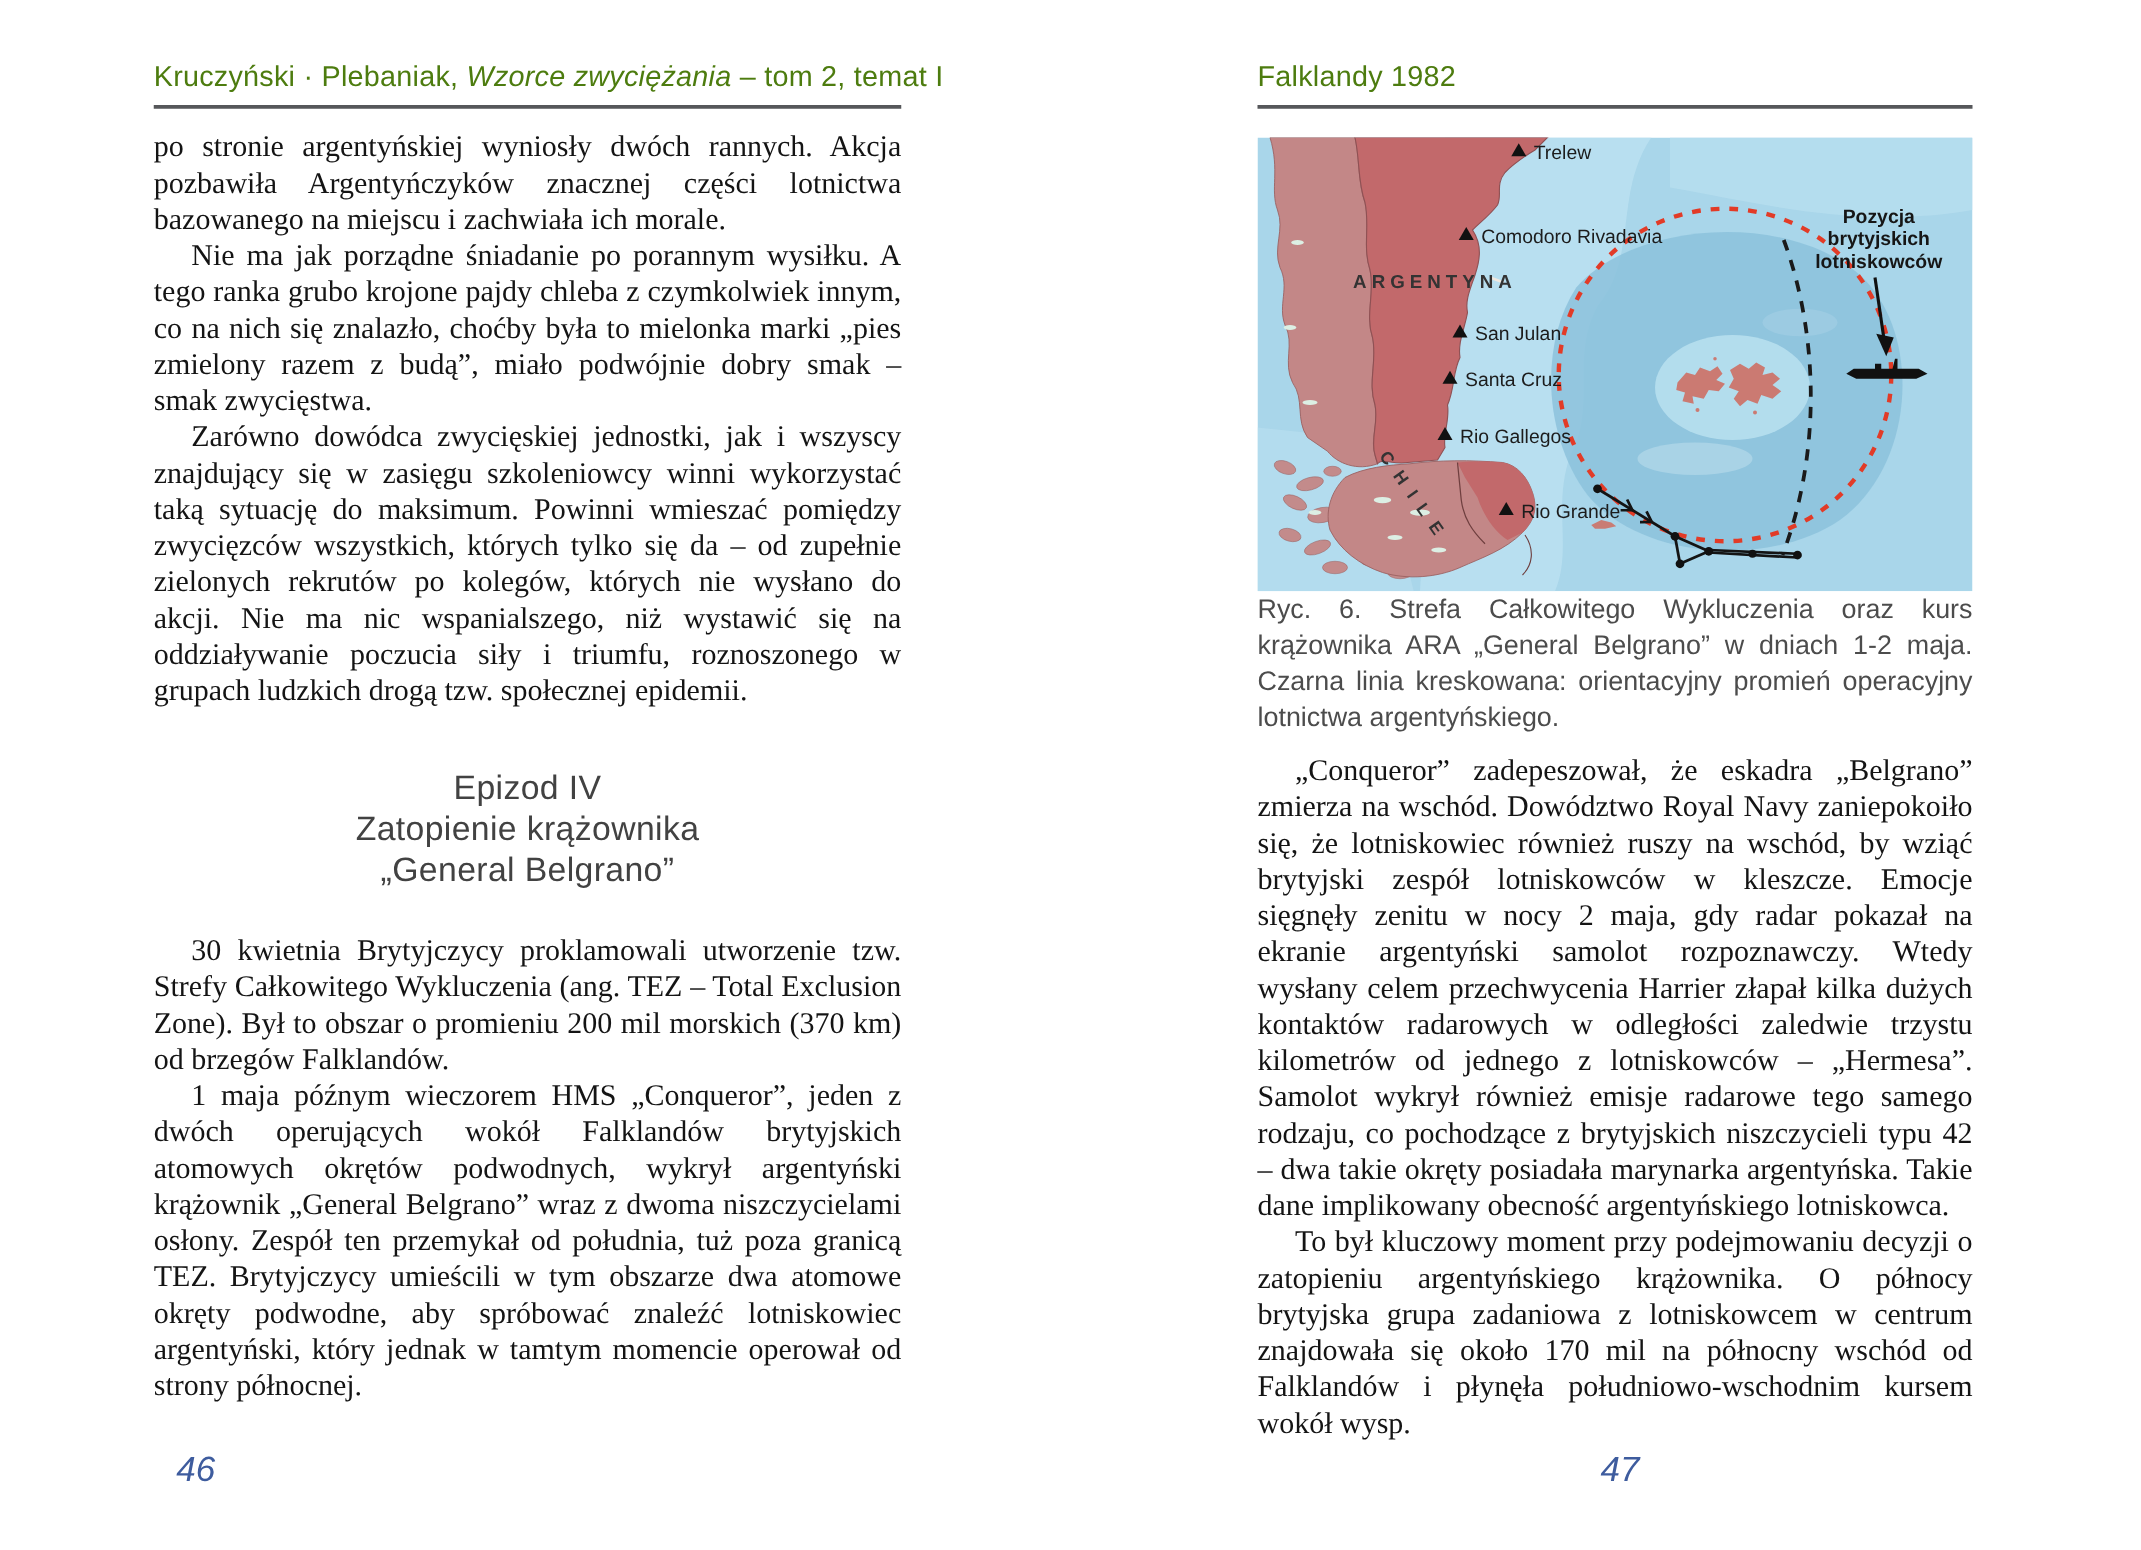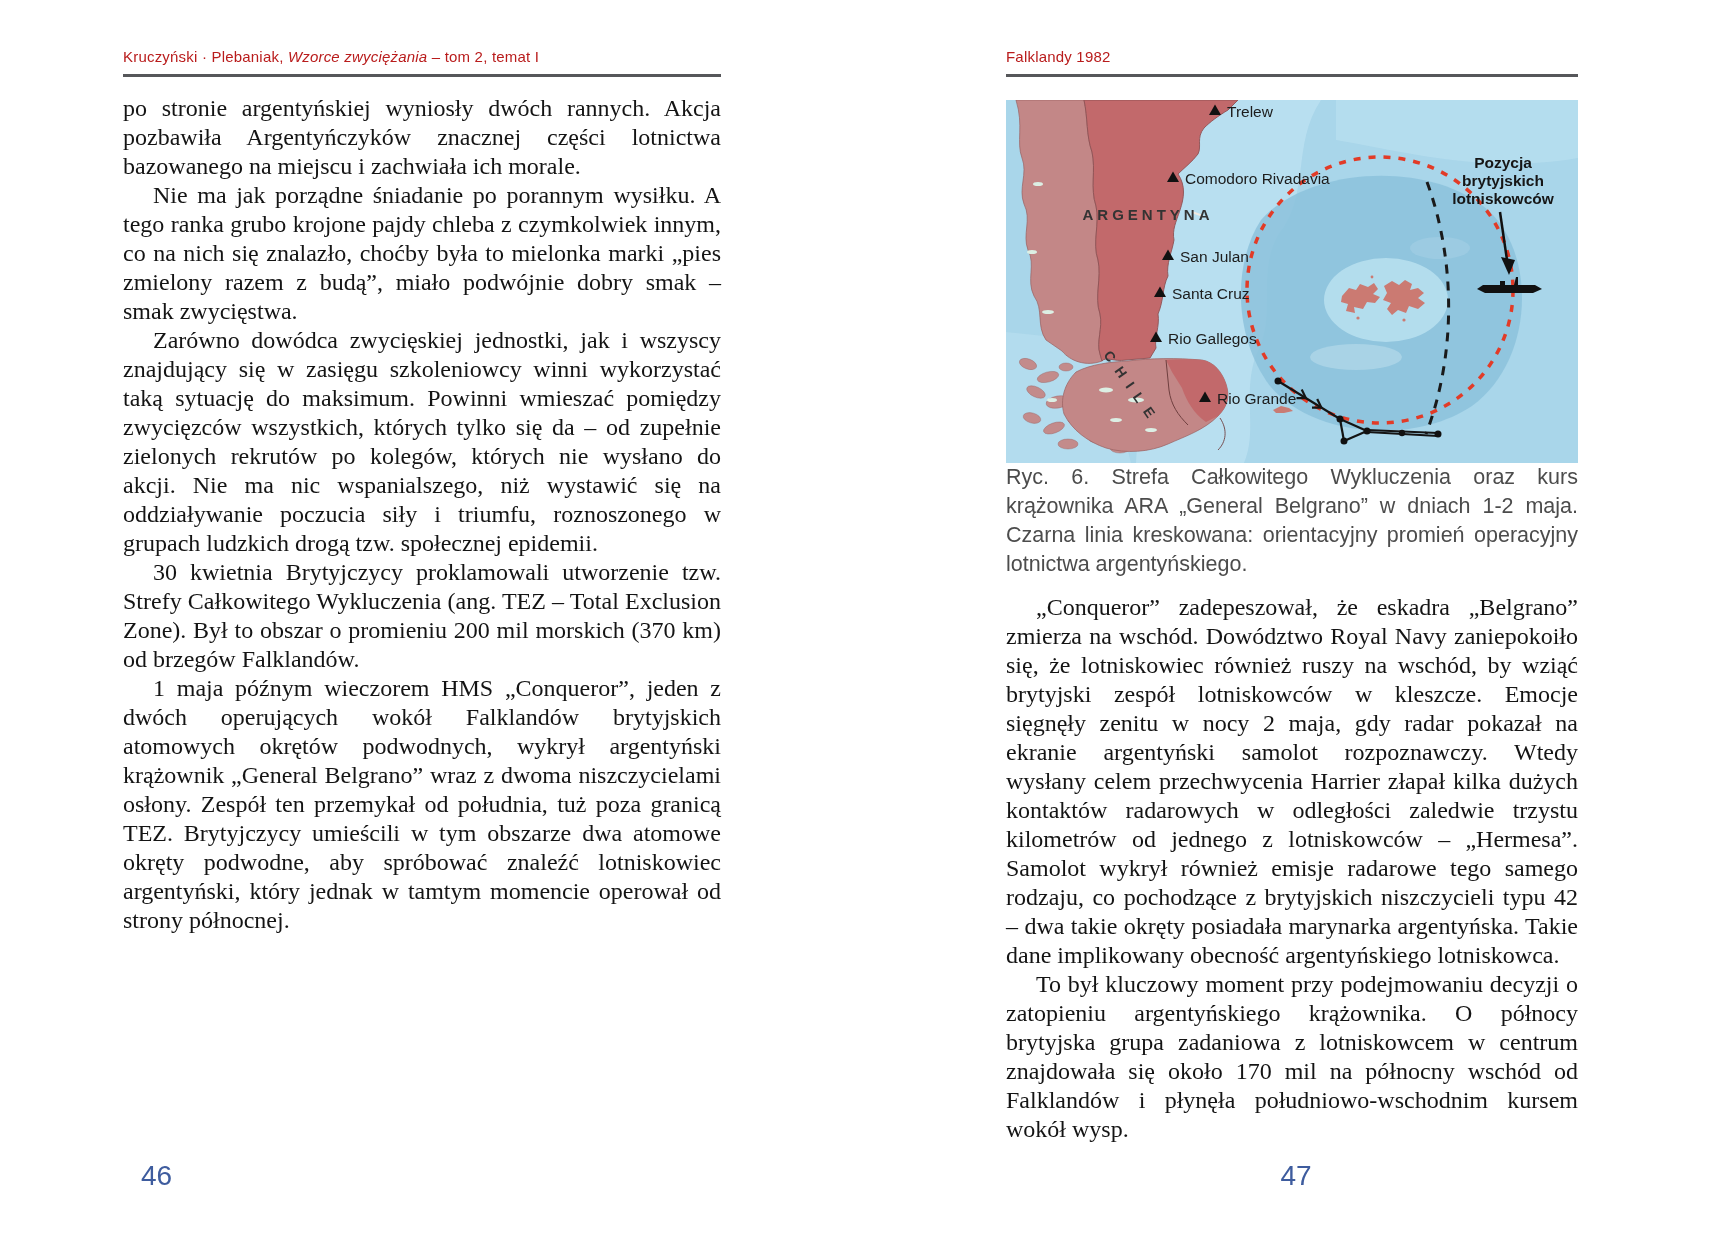--- a/index.html
+++ b/index.html
@@ -7,21 +7,21 @@
     width:1713px;height:1240px;position:relative;
     background:#ffffff;
     font-family:"Liberation Sans",sans-serif;
     overflow:hidden;
   }
   .page-block{position:absolute;top:48px;}
   #left-page{left:123px;width:598px;}
   #right-page{left:1006px;width:572px;}
 
   .running-head{
-    font-size:15px;color:#b91c1c;letter-spacing:.2px;
+    font-size:23px;color:#4d7c0f;letter-spacing:.2px;
     padding-bottom:9px;border-bottom:3px solid #56575a;
     white-space:nowrap;
   }
   .running-head .it{font-style:italic;}
   #right-page .running-head{text-align:left;}
 
   .body-text{
     font-family:"Liberation Serif",serif;
     font-size:24px;line-height:29px;color:#141414;
     text-align:justify;margin-top:17px;
@@ -37,21 +37,21 @@
 
   .map-figure{margin-top:23px;line-height:0;}
   .figure-caption{
     font-family:"Liberation Sans",sans-serif;
     font-size:21.5px;line-height:29px;color:#4c4c4c;
     text-align:justify;
   }
 
   .pageno{
     position:absolute;top:1160px;
-    font-size:28px;color:#3e5c9e;font-family:"Liberation Sans",sans-serif;
+    font-size:28px;color:#3e5c9e;font-family:"Liberation Sans",sans-serif;font-style:italic;
   }
   #pageno-left{left:141px;}
   #pageno-right{left:1006px;width:580px;text-align:center;}
 
   
   .city-label{font-family:"Liberation Sans",sans-serif;font-size:15.5px;font-weight:500;fill:#1c1c1c;}
   .country-label{font-family:"Liberation Sans",sans-serif;font-size:15px;font-weight:700;fill:#333;letter-spacing:4px;}
   .chile-label{font-family:"Liberation Sans",sans-serif;font-size:14px;font-weight:700;fill:#333;letter-spacing:9px;}
   .annot-label{font-family:"Liberation Sans",sans-serif;font-size:15.5px;font-weight:700;fill:#161616;}
 </style>
@@ -59,20 +59,25 @@
 <body>
 
 <div class="page-block" id="left-page">
   <div class="running-head">
     <span>Kruczyński · Plebaniak, </span><span class="it">Wzorce zwyciężania</span><span> – tom 2, temat I</span>
   </div>
   <div class="body-text">
     <p class="cont">po stronie argentyńskiej wyniosły dwóch rannych. Akcja pozbawiła Argentyńczyków znacznej części lotnictwa bazowanego na miejscu i zachwiała ich morale.</p>
     <p>Nie ma jak porządne śniadanie po porannym wysiłku. A tego ranka grubo krojone pajdy chleba z czymkolwiek innym, co na nich się znalazło, choćby była to mielonka marki „pies zmielony razem z budą”, miało podwójnie dobry smak – smak zwycięstwa.</p>
     <p>Zarówno dowódca zwycięskiej jednostki, jak i wszyscy znajdujący się w zasięgu szkoleniowcy winni wykorzystać taką sytuację do maksimum. Powinni wmieszać pomiędzy zwycięzców wszystkich, których tylko się da – od zupełnie zielonych rekrutów po kolegów, których nie wysłano do akcji. Nie ma nic wspanialszego, niż wystawić się na oddziaływanie poczucia siły i triumfu, roznoszonego w grupach ludzkich drogą tzw. społecznej epidemii.</p>
+    <div class="episode-heading">
+      <div>Epizod IV</div>
+      <div>Zatopienie krążownika</div>
+      <div>„General Belgrano”</div>
+    </div>
     <p>30 kwietnia Brytyjczycy proklamowali utworzenie tzw. Strefy Całkowitego Wykluczenia (ang. TEZ – Total Exclusion Zone). Był to obszar o promieniu 200 mil morskich (370 km) od brzegów Falklandów.</p>
     <p>1 maja późnym wieczorem HMS „Conqueror”, jeden z dwóch operujących wokół Falklandów brytyjskich atomowych okrętów podwodnych, wykrył argentyński krążownik „General Belgrano” wraz z dwoma niszczycielami osłony. Zespół ten przemykał od południa, tuż poza granicą TEZ. Brytyjczycy umieścili w tym obszarze dwa atomowe okręty podwodne, aby spróbować znaleźć lotniskowiec argentyński, który jednak w tamtym momencie operował od strony północnej.</p>
   </div>
 </div>
 <div class="pageno" id="pageno-left">46</div>
 
 <div class="page-block" id="right-page">
   <div class="running-head">Falklandy 1982</div>
 
   <div class="map-figure">

